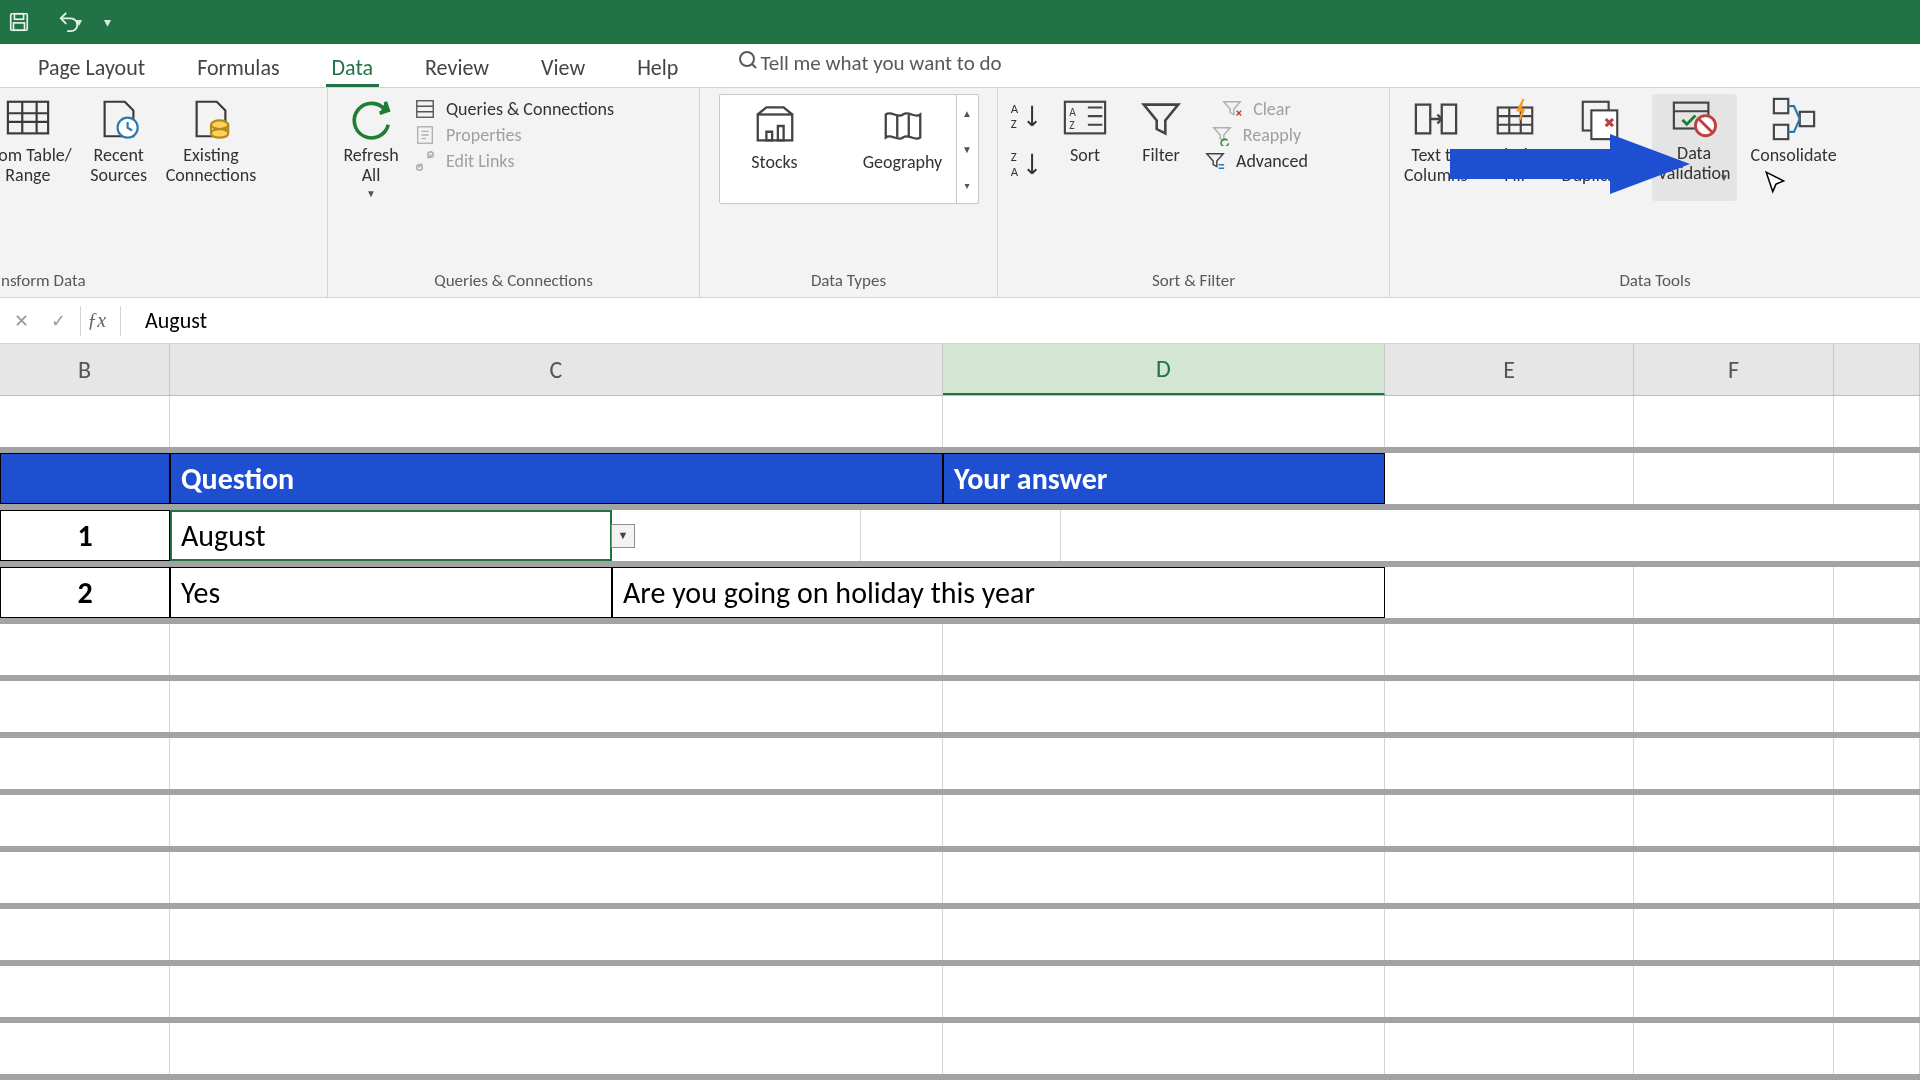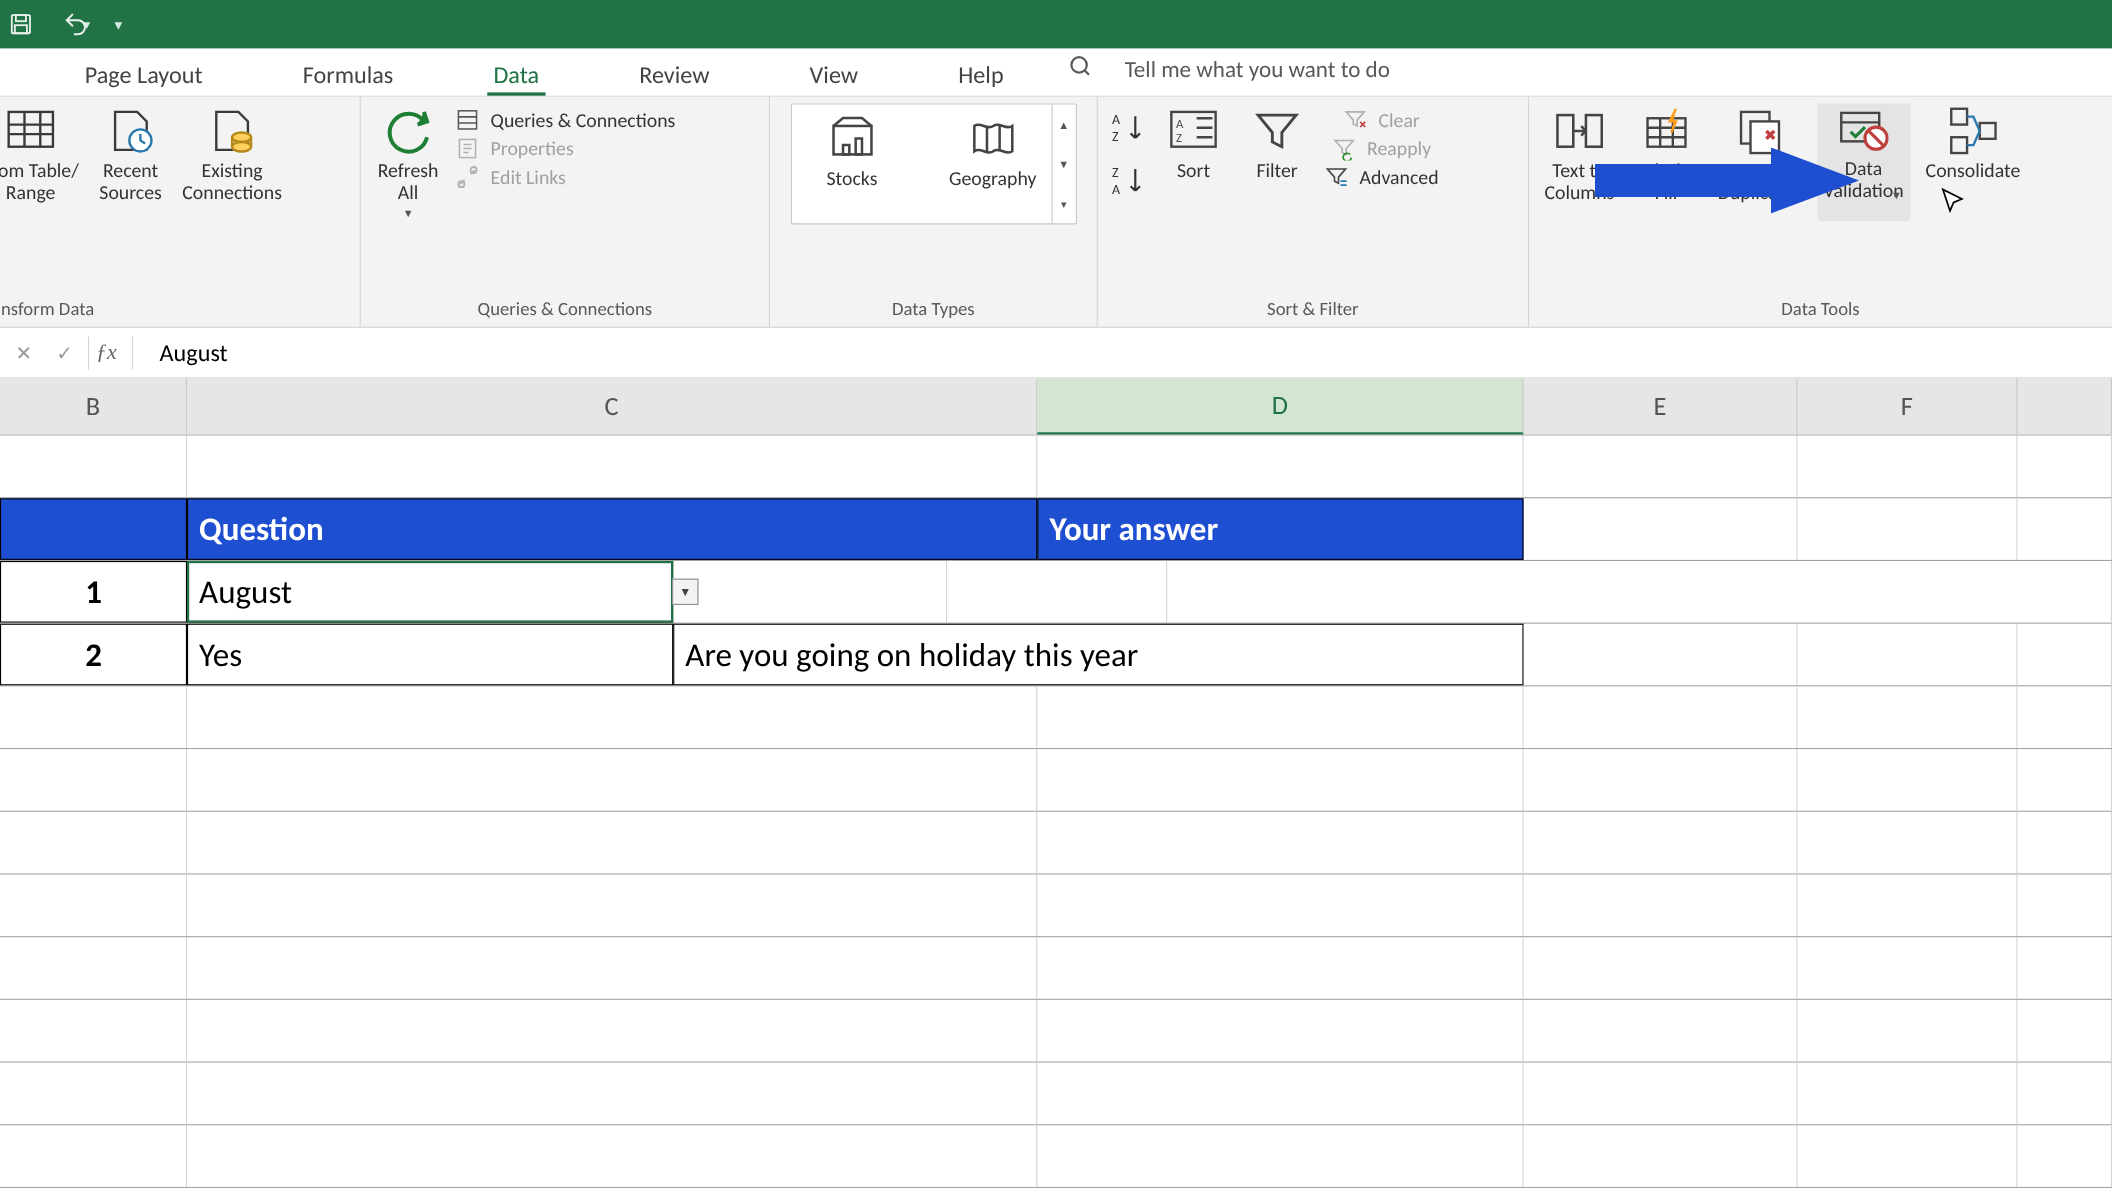--- a/index.html
+++ b/index.html
@@ -8,23 +8,23 @@
   
   .titlebar { height: 44px; background: #217346; display: flex; align-items: center; color: #fff; position: relative; }
   .qat { display: flex; align-items: center; gap: 28px; padding-left: 8px; }
   .qat-ico { width: 22px; height: 22px; opacity: .9; }
   .qat-ico svg { width: 100%; height: 100%; }
   .qat-caret { font-size: 12px; color: #d7e9e0; margin-left: -6px; }
   .title-center { position: absolute; left: 50%; transform: translateX(-50%); font-size: 21px; font-weight: 400; }
 
   
   .tabstrip { height: 44px; background: #fff; display: flex; align-items: flex-end; gap: 40px; padding-left: 32px; border-bottom: 1px solid #d4d4d4; }
-  .tab-item { font-size: 22px; color: #444; padding: 0 6px 6px; cursor: pointer; margin-left: 39px; }
+  .tab-item { font-size: 22px; color: #444; padding: 0 6px 6px; cursor: pointer; }
   .tab-item.active { color: #217346; border-bottom: 3px solid #217346; font-weight: 500; padding-bottom: 3px; }
-  .tellme-wrap { display: flex; align-items: center; gap: 28px; color: #595959; font-size: 21px; padding-bottom: 9px; margin-left: 12px; }
+  .tellme-wrap { display: flex; align-items: center; gap: 0; color: #595959; font-size: 21px; padding-bottom: 9px; margin-left: 12px; }
   .tellme-ico svg { width: 24px; height: 24px; }
 
   
   .ribbon { height: 210px; background: #f3f3f3; display: flex; border-bottom: 1px solid #d4d4d4; }
   .rgroup { border-right: 1px solid #d4d4d4; display: flex; flex-direction: column; justify-content: space-between; padding: 6px 10px 2px; }
   .rgroup:last-child { border-right: none; }
   .rgroup-label { font-size: 17px; color: #595959; text-align: center; padding-bottom: 4px; }
   .rbtns { display: flex; gap: 10px; flex: 1; align-items: flex-start; }
   .rbtn { display: flex; flex-direction: column; align-items: center; justify-content: flex-start; text-align: center; font-size: 18px; color: #333; line-height: 1.1; padding: 2px 4px; min-width: 66px; cursor: pointer; }
   .rbtn .ico { width: 46px; height: 46px; margin-bottom: 4px; }
@@ -54,21 +54,21 @@
   .fbar .fb-fx { font-style: italic; font-family: "Cambria Math", serif; font-size: 20px; color: #666; padding: 0 14px 0 6px; }
   .fbar .fb-sep { width: 1px; height: 30px; background: #d4d4d4; }
   .fbar .fb-value { font-size: 22px; padding-left: 24px; font-family: Calibri, sans-serif; }
 
   
   .grid-wrap { position: relative; user-select: none; }
   .colhdr-row { display: flex; height: 52px; background: #e6e6e6; border-bottom: 1px solid #bdbdbd; }
   .colhdr { border-right: 1px solid #c8c8c8; display: flex; align-items: center; justify-content: center; font-size: 24px; color: #555; }
   .colhdr.sel { background: #d3e5d3; border-bottom: 2px solid #217346; color: #217346; }
   .rows { }
-  .gridrow { display: flex; height: 57px; border-bottom: 1px solid #a3a3a3; }
+  .gridrow { display: flex; height: 57px; border-bottom: 6px solid #a3a3a3; }
   .gridrow.spacer { height: 57px; }
   .cell { border-right: 1px solid #d4d4d4; font-size: 30px; display: flex; align-items: center; padding: 0 10px; font-family: Calibri, sans-serif; }
   
   .c-B { width: 170px; }
   .c-C { width: 773px; }
   .c-D { width: 442px; }
   .c-E { width: 249px; }
   .c-F { width: 200px; }
   .c-rest { flex: 1; }
 

